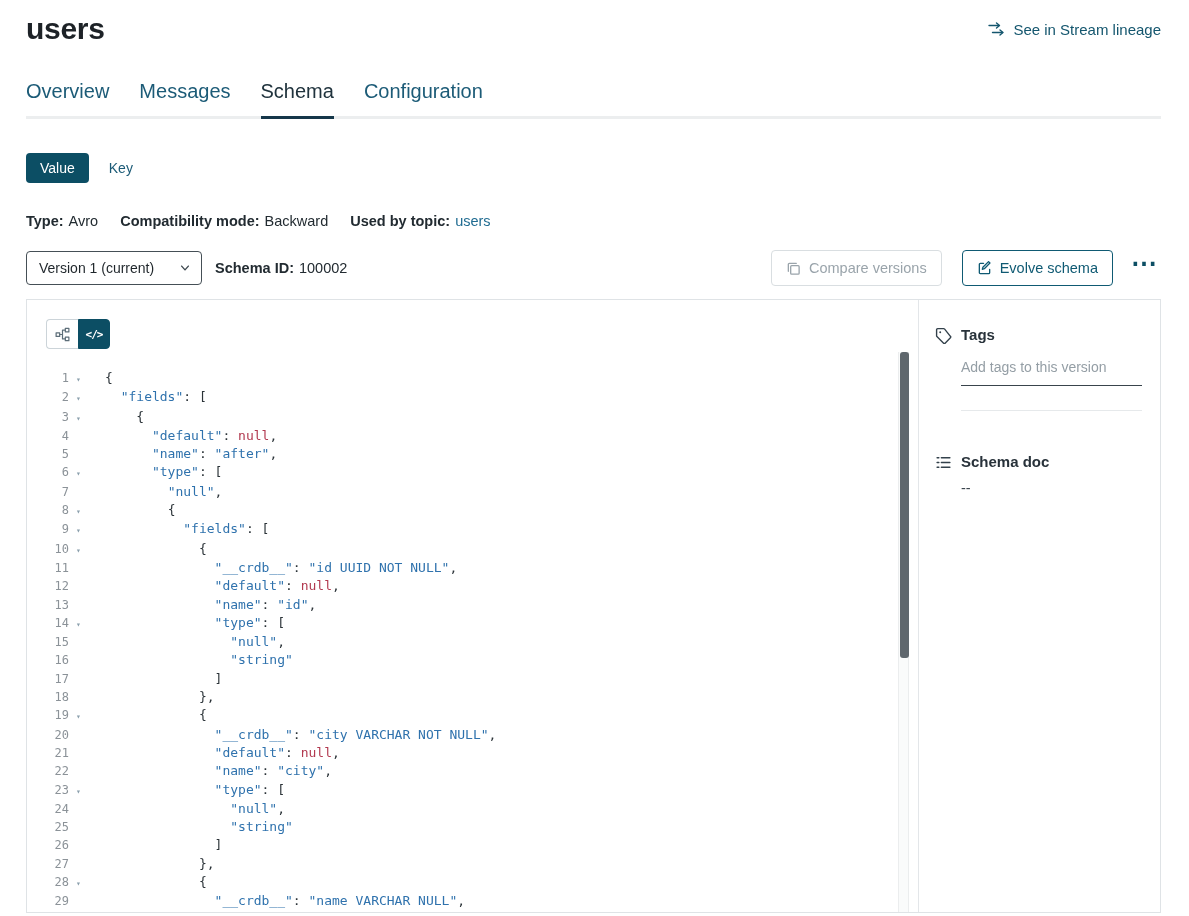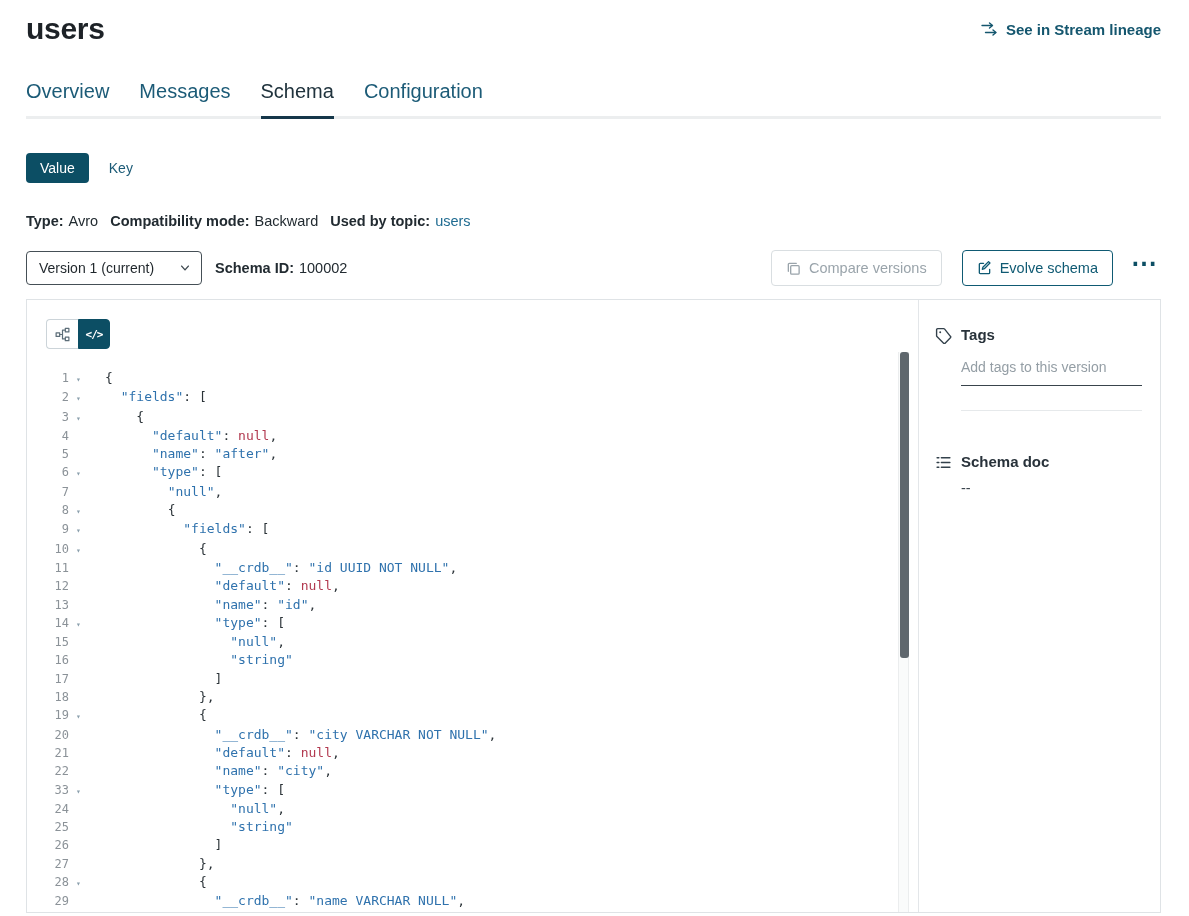--- a/index.html
+++ b/index.html
@@ -7,36 +7,36 @@
   body {
     width: 1189px; height: 916px; overflow: hidden;
     font-family: "Liberation Sans", sans-serif;
     color: #222b31;
   }
   .page { width: 1189px; height: 916px; padding: 0 28px 17px 26px; overflow: hidden; }
 
   
   .topbar { display: flex; justify-content: space-between; align-items: center; padding-top: 12px; }
   .page-title { margin: 0; font-size: 30px; font-weight: 700; color: #1d2227; letter-spacing: -0.3px; }
-  .lineage-link { display: inline-flex; align-items: center; gap: 9px; color: #14566e; font-size: 15px; font-weight: 700; text-decoration: none; cursor: pointer; }
+  .lineage-link { display: inline-flex; align-items: center; gap: 9px; color: #14566e; font-size: 15px; font-weight: 400; text-decoration: none; cursor: pointer; }
   .icon16 { width: 16px; height: 16px; flex: none; }
 
   
   .tabs { display: flex; gap: 30px; margin-top: 34px; border-bottom: 3px solid #eceeef; }
   .tab { position: relative; padding-bottom: 13px; font-size: 20px; color: #1c5b77; text-decoration: none; cursor: pointer; }
   .tab.active { color: #20333d; font-weight: 400; }
   .tab.active::after { content: ""; position: absolute; left: 0; right: 0; bottom: -3px; height: 3px; background: #15374a; }
 
   
   .vk-toggle { margin-top: 34px; display: flex; align-items: flex-start; }
   .btn-value { background: #0c4e64; color: #fff; border: none; border-radius: 4px; padding: 7px 14px; font-size: 14px; font-family: inherit; cursor: pointer; }
   .btn-key { background: none; border: none; color: #1c5b77; font-size: 14px; font-family: inherit; padding: 7px 10px; margin-left: 10px; cursor: pointer; }
 
   
-  .meta-row { display: flex; gap: 12px; margin-top: 30px; font-size: 14.5px; color: #222b31; align-items: baseline; }
+  .meta-row { display: flex; gap: 22px; margin-top: 30px; font-size: 14.5px; color: #222b31; align-items: baseline; }
   .meta-label { font-weight: 700; margin-right: 5px; }
   .meta-link { color: #1f6b91; text-decoration: none; cursor: pointer; }
 
   
   .toolbar-row { display: flex; align-items: center; margin-top: 21px; }
   .version-select { width: 176px; height: 34px; border: 1px solid #454f56; border-radius: 4px; background: #fff;
     display: flex; align-items: center; justify-content: space-between; padding: 0 10px 0 12px; font-size: 14px; color: #1f262b; cursor: pointer; text-align: center; }
   .chev { width: 12px; height: 12px; color: #3c474e; }
   .schema-id { margin-left: 13px; font-size: 14.5px; }
   .spacer { flex: 1; }
@@ -270,21 +270,21 @@
             <span class="ln">21</span>
             <span class="fold"></span>
             <span class="code">              <span class="tok-k">"default"</span><span class="tok-p">: </span><span class="tok-x">null</span><span class="tok-p">,</span></span>
           </div>
           <div class="code-line">
             <span class="ln">22</span>
             <span class="fold"></span>
             <span class="code">              <span class="tok-k">"name"</span><span class="tok-p">: </span><span class="tok-s">"city"</span><span class="tok-p">,</span></span>
           </div>
           <div class="code-line">
-            <span class="ln">33</span>
+            <span class="ln">23</span>
             <span class="fold">▾</span>
             <span class="code">              <span class="tok-k">"type"</span><span class="tok-p">: [</span></span>
           </div>
           <div class="code-line">
             <span class="ln">24</span>
             <span class="fold"></span>
             <span class="code">                <span class="tok-s">"null"</span><span class="tok-p">,</span></span>
           </div>
           <div class="code-line">
             <span class="ln">25</span>

